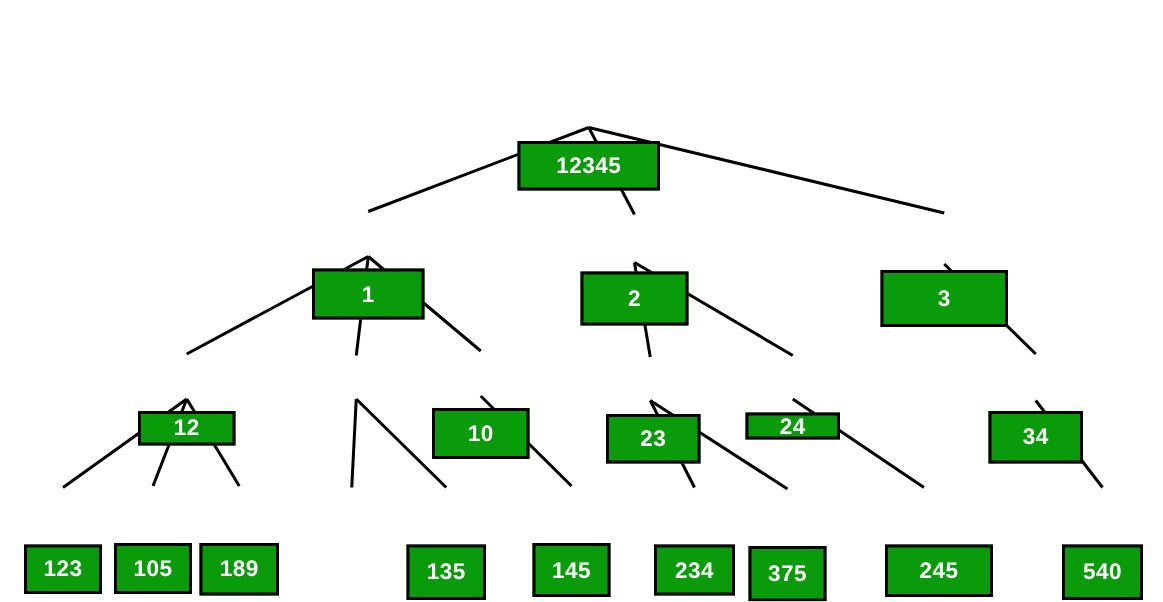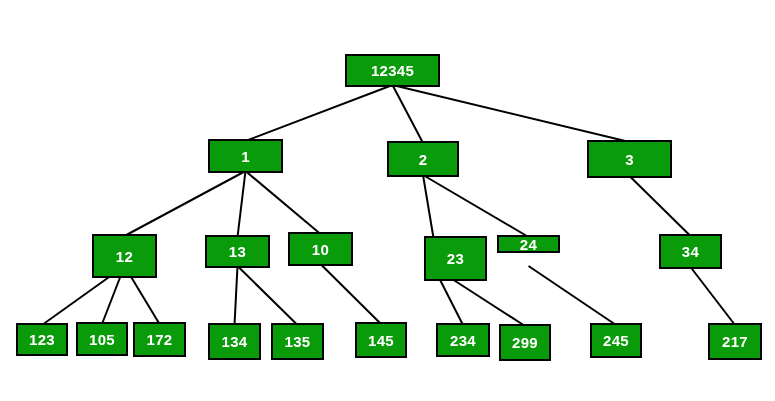--- a/index.html
+++ b/index.html
@@ -34,20 +34,21 @@
     background: var(--node-fill);
     border: 2px solid var(--node-border);
     color: var(--node-text);
     font-weight: bold;
     font-size: 15px;
     display: flex;
     align-items: center;
     justify-content: center;
     letter-spacing: 0.3px;
     user-select: none;
+    margin-top: 40px;
   }
 </style>
 </head>
 <body>
 
 <div class="stage">
   <svg class="edges-svg" id="edges" viewBox="0 0 775 401" xmlns="http://www.w3.org/2000/svg">
       <line x1="392.5" y1="85" x2="245.5" y2="141" stroke="#000000" stroke-width="2"></line>
       <line x1="392.5" y1="85" x2="423" y2="143" stroke="#000000" stroke-width="2"></line>
       <line x1="392.5" y1="85" x2="629.5" y2="142" stroke="#000000" stroke-width="2"></line>
@@ -68,30 +69,28 @@
       <line x1="528.5" y1="266" x2="616" y2="325" stroke="#000000" stroke-width="2"></line>
       <line x1="690.5" y1="267" x2="735" y2="325" stroke="#000000" stroke-width="2"></line>
     </svg>
 
   <div class="node" style="left:345px;top:54px;width:95px;height:33px">12345</div>
 
   <div class="node" style="left:208px;top:139px;width:75px;height:34px">1</div>
   <div class="node" style="left:387px;top:141px;width:72px;height:36px">2</div>
   <div class="node" style="left:587px;top:140px;width:85px;height:38px">3</div>
 
-  <div class="node" style="left:92px;top:234px;width:65px;height:44px">12</div>
-  <div class="node" style="left:205px;top:235px;width:65px;height:33px">13</div>
+  <div class="node" style="left:92px;top:234px;width:65px;height:23px">12</div>
   <div class="node" style="left:288px;top:232px;width:65px;height:34px">10</div>
-  <div class="node" style="left:424px;top:236px;width:63px;height:45px">23</div>
+  <div class="node" style="left:404px;top:236px;width:63px;height:33px">23</div>
   <div class="node" style="left:497px;top:235px;width:63px;height:18px">24</div>
   <div class="node" style="left:659px;top:234px;width:63px;height:35px">34</div>
 
   <div class="node" style="left:16px;top:323px;width:52px;height:33px">123</div>
   <div class="node" style="left:76px;top:322px;width:52px;height:34px">105</div>
-  <div class="node" style="left:133px;top:322px;width:53px;height:35px">172</div>
-  <div class="node" style="left:208px;top:323px;width:53px;height:37px">134</div>
+  <div class="node" style="left:133px;top:322px;width:53px;height:35px">189</div>
   <div class="node" style="left:271px;top:323px;width:53px;height:37px">135</div>
   <div class="node" style="left:355px;top:322px;width:52px;height:36px">145</div>
   <div class="node" style="left:436px;top:323px;width:54px;height:34px">234</div>
-  <div class="node" style="left:499px;top:324px;width:52px;height:37px">299</div>
-  <div class="node" style="left:590px;top:323px;width:52px;height:35px">245</div>
-  <div class="node" style="left:708px;top:323px;width:54px;height:37px">217</div>
+  <div class="node" style="left:499px;top:324px;width:52px;height:37px">375</div>
+  <div class="node" style="left:590px;top:323px;width:72px;height:35px">245</div>
+  <div class="node" style="left:708px;top:323px;width:54px;height:37px">540</div>
 </div>
 
 </body></html>

